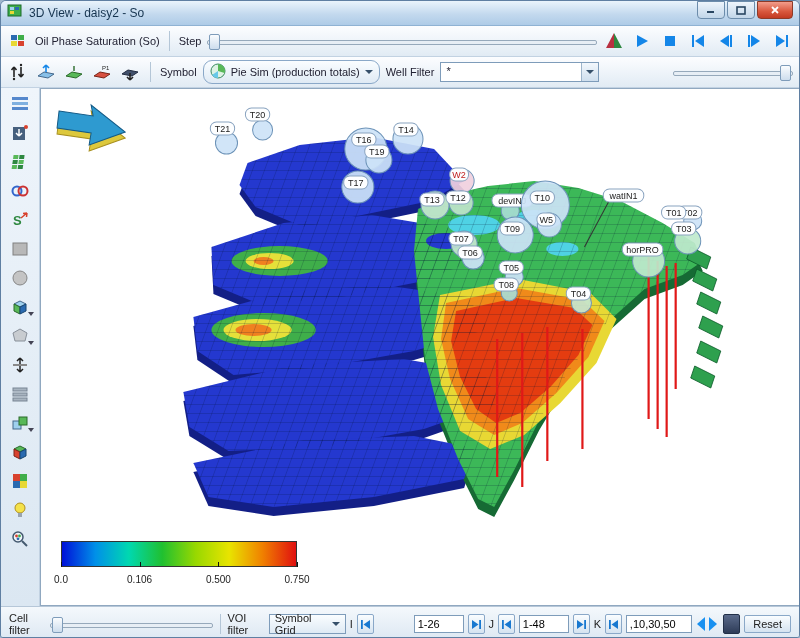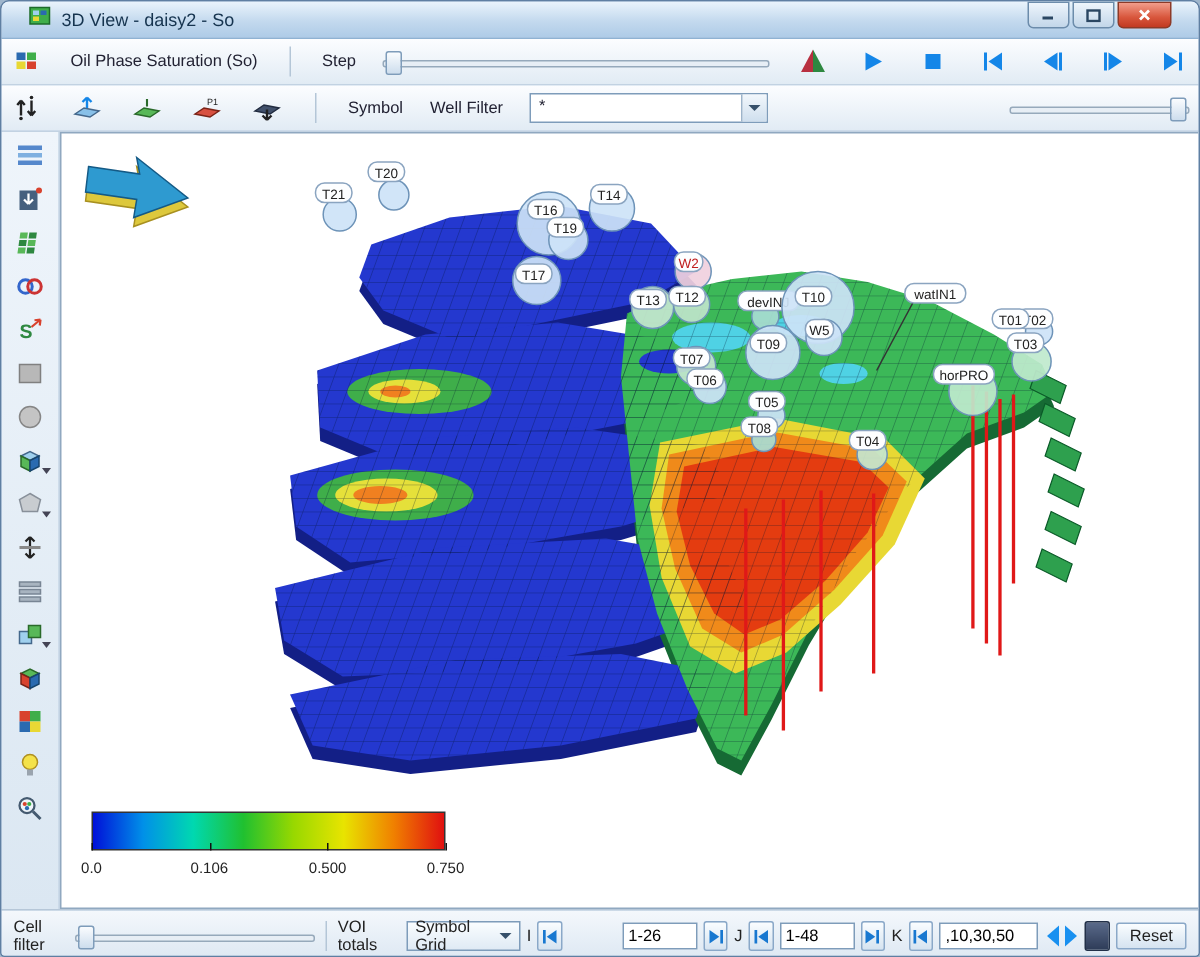--- a/index.html
+++ b/index.html
@@ -1,27 +1,27 @@
 <!DOCTYPE html>
 <html><head>
 <meta charset="utf-8">
 <style>
   html,body{margin:0;padding:0;background:#9fb6cc;font-family:"Liberation Sans",sans-serif;}
   .window{position:relative;width:800px;height:638px;box-sizing:border-box;border:1px solid #5f7fa2;
     border-radius:6px 6px 3px 3px;background:#cfdff0;overflow:hidden;}
   
-  .titlebar{height:24px;display:flex;align-items:center;padding:0 18px;gap:6px;
+  .titlebar{height:24px;display:flex;align-items:center;padding:0 6px;gap:6px;
     background:linear-gradient(#eaf4fc,#c3d9ee 55%,#aecbe7);border-bottom:1px solid #8fb2d3;justify-content:space-between;}
   .title{font-size:12px;color:#16344f;flex:1;white-space:nowrap;}
   .winbtns{display:flex;gap:2px;align-items:flex-start;height:100%;}
   .wbtn{width:26px;height:16px;margin-top:0;border:1px solid #6c8cab;border-radius:0 0 4px 4px;
     background:linear-gradient(#eef5fc,#c2d6e9);display:flex;align-items:center;justify-content:center;}
   .wbtn.close{width:34px;background:linear-gradient(#f29d8b,#d8563c 60%,#c23a22);border-color:#8d3a28;}
   
-  .toolbar{height:30px;display:flex;align-items:center;gap:18px;padding:0 6px;
+  .toolbar{height:30px;display:flex;align-items:center;gap:6px;padding:0 6px;
     background:linear-gradient(#fcfdff,#e1ebf4);border-bottom:1px solid #c2d2e2;font-size:11px;color:#223;}
   .vsep{width:1px;height:20px;background:#b4c6d7;margin:0 3px;}
   .tbtn{width:22px;height:22px;display:flex;align-items:center;justify-content:center;border-radius:3px;}
   .slider{position:relative;height:16px;}
   .slider .track{position:absolute;left:0;right:0;top:7px;height:3px;background:#e7eef5;
     border:1px solid #96a9bb;border-radius:2px;}
   .slider .thumb{position:absolute;width:9px;height:14px;top:1px;background:linear-gradient(#fafcfe,#cddded);
     border:1px solid #7e9cba;border-radius:2px;}
   .step-slider{flex:1;max-width:430px;}
   .combo{display:flex;align-items:center;gap:5px;padding:2px 6px;border:1px solid #8aa8c8;border-radius:9px;
@@ -178,20 +178,31 @@
         </svg>
     </span>
     <span class="tbtn">
       <svg width="20" height="18">
           <polygon points="2,11 8,7 18,9 12,13" fill="#41506b" stroke="#222c40"></polygon>
           <path d="M10 10 V17 M10 17 l-3 -3 M10 17 l3 -3" stroke="#222" stroke-width="1.6" fill="none"></path>
         </svg>
     </span>
     <span class="vsep"></span>
     <span>Symbol</span>
+    <div class="combo">
+      <span>
+        <svg width="16" height="16">
+            <circle cx="8" cy="8" r="7" fill="#ddf2e4" stroke="#3a8a60"></circle>
+            <path d="M8 8 L8 1 A7 7 0 0 1 14.6 10 Z" fill="#58b858"></path>
+            <path d="M8 8 L2 12 A7 7 0 0 0 8 15 Z" fill="#68c8e8"></path>
+          </svg>
+      </span>
+      <span>Pie Sim (production totals)</span>
+      <span class="caret"></span>
+    </div>
     <span>Well Filter</span>
     <div class="combobox">
       <span class="val">*</span>
       <span class="dd">
           <span class="caret"></span>
         </span>
     </div>
     <div class="slider" style="width:120px;margin-left:auto;">
       <div class="track"></div>
       <div class="thumb" style="right:2px;"></div>
@@ -480,21 +491,21 @@
     </div>
   </div>
 
   <div class="bottombar">
     <span>Cell filter</span>
     <div class="slider bb-slider">
       <div class="track"></div>
       <div class="thumb" style="left:2px;"></div>
     </div>
     <span class="vsep"></span>
-    <span>VOI totals</span>
+    <span>VOI filter</span>
     <div class="voibox">
       <span>Symbol Grid</span>
       <span class="caret"></span>
     </div>
     <span>I</span>
     <span class="navbtn">
         <svg width="11" height="11">
           <rect x="1" y="1" width="1.8" height="9" fill="#1878d0"></rect>
           <polygon points="10,1 3.5,5.5 10,10" fill="#1878d0"></polygon>
         </svg>

